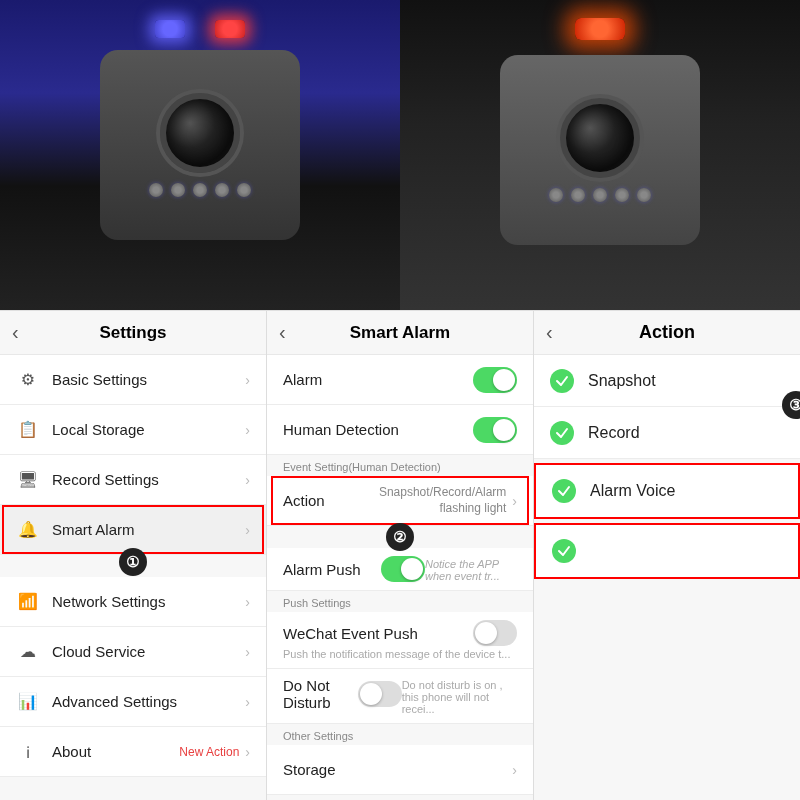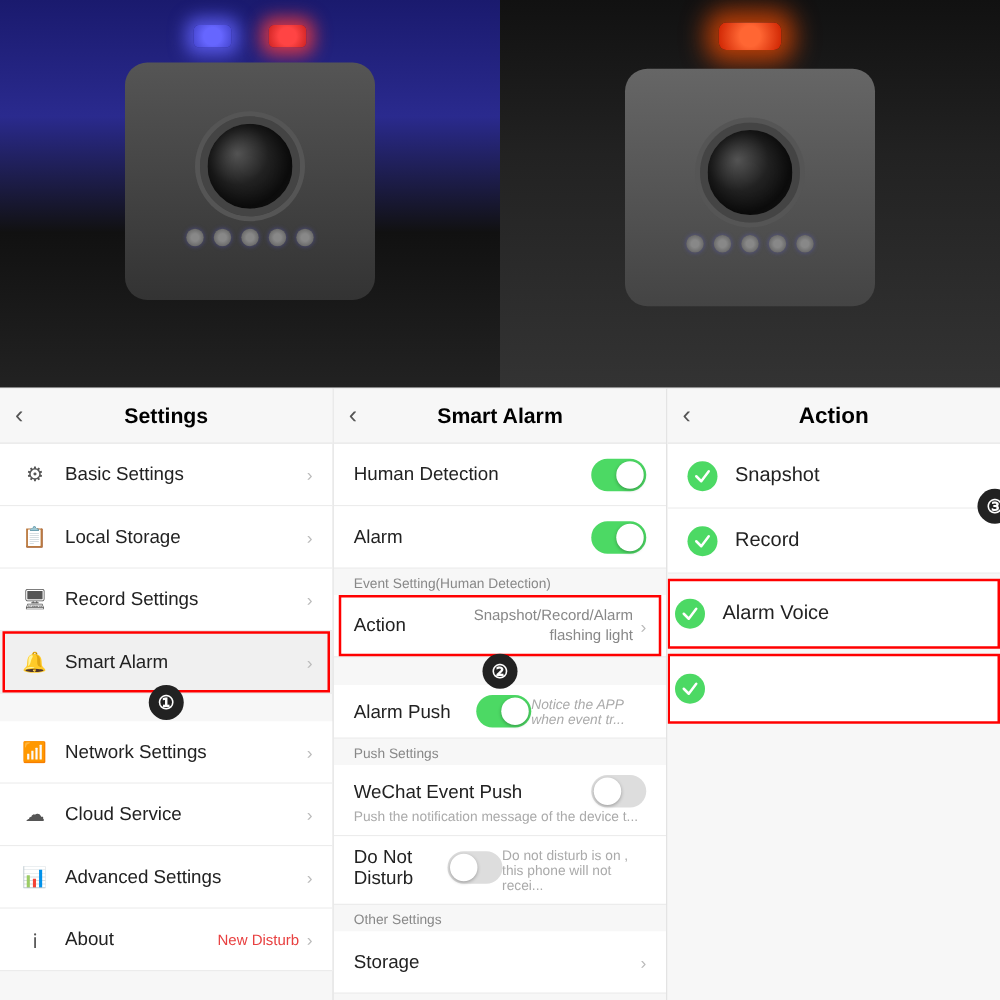--- a/index.html
+++ b/index.html
@@ -349,21 +349,21 @@
       width: 14px; height: 14px;
     }
     .action-check-label {
       flex: 1;
       font-size: 16px;
       color: #222;
     }
     .action-highlight-item {
       display: flex;
       align-items: center;
-      padding: 0 4px;
+      padding: 0 16px;
       height: 56px;
       border: 2px solid red;
       background: #fff;
       position: relative;
       margin: 2px 0;
     }
   </style>
 </head>
 <body>
 
@@ -453,40 +453,40 @@
 
       <div class="settings-item">
         <div class="settings-item-icon">📊</div>
         <span class="settings-item-label">Advanced Settings</span>
         <span class="settings-item-arrow">›</span>
       </div>
 
       <div class="settings-item">
         <div class="settings-item-icon">ℹ</div>
         <span class="settings-item-label">About</span>
-        <span class="settings-item-badge">New Disturb</span>
+        <span class="settings-item-badge">New Action</span>
         <span class="settings-item-arrow">›</span>
       </div>
     </div>
   </div>
 
   <div class="panel-smart-alarm">
     <div class="panel-header">
       <span class="back-arrow">‹</span>
       <span class="panel-header-title">Smart Alarm</span>
     </div>
     <div class="alarm-list">
 
       <div class="alarm-item">
+        <span class="alarm-item-label">Alarm</span>
+        <div class="toggle"></div>
+      </div>
+
+      <div class="alarm-item">
         <span class="alarm-item-label">Human Detection</span>
-        <div class="toggle"></div>
-      </div>
-
-      <div class="alarm-item">
-        <span class="alarm-item-label">Alarm</span>
         <div class="toggle"></div>
       </div>
 
       <div class="alarm-section-header">Event Setting(Human Detection)</div>
 
       <div class="action-row" style="position:relative;">
         <div class="red-box-2"></div>
         <span class="action-row-label">Action</span>
         <span class="action-row-value">Snapshot/Record/Alarm flashing light</span>
         <span class="action-row-arrow">›</span>

